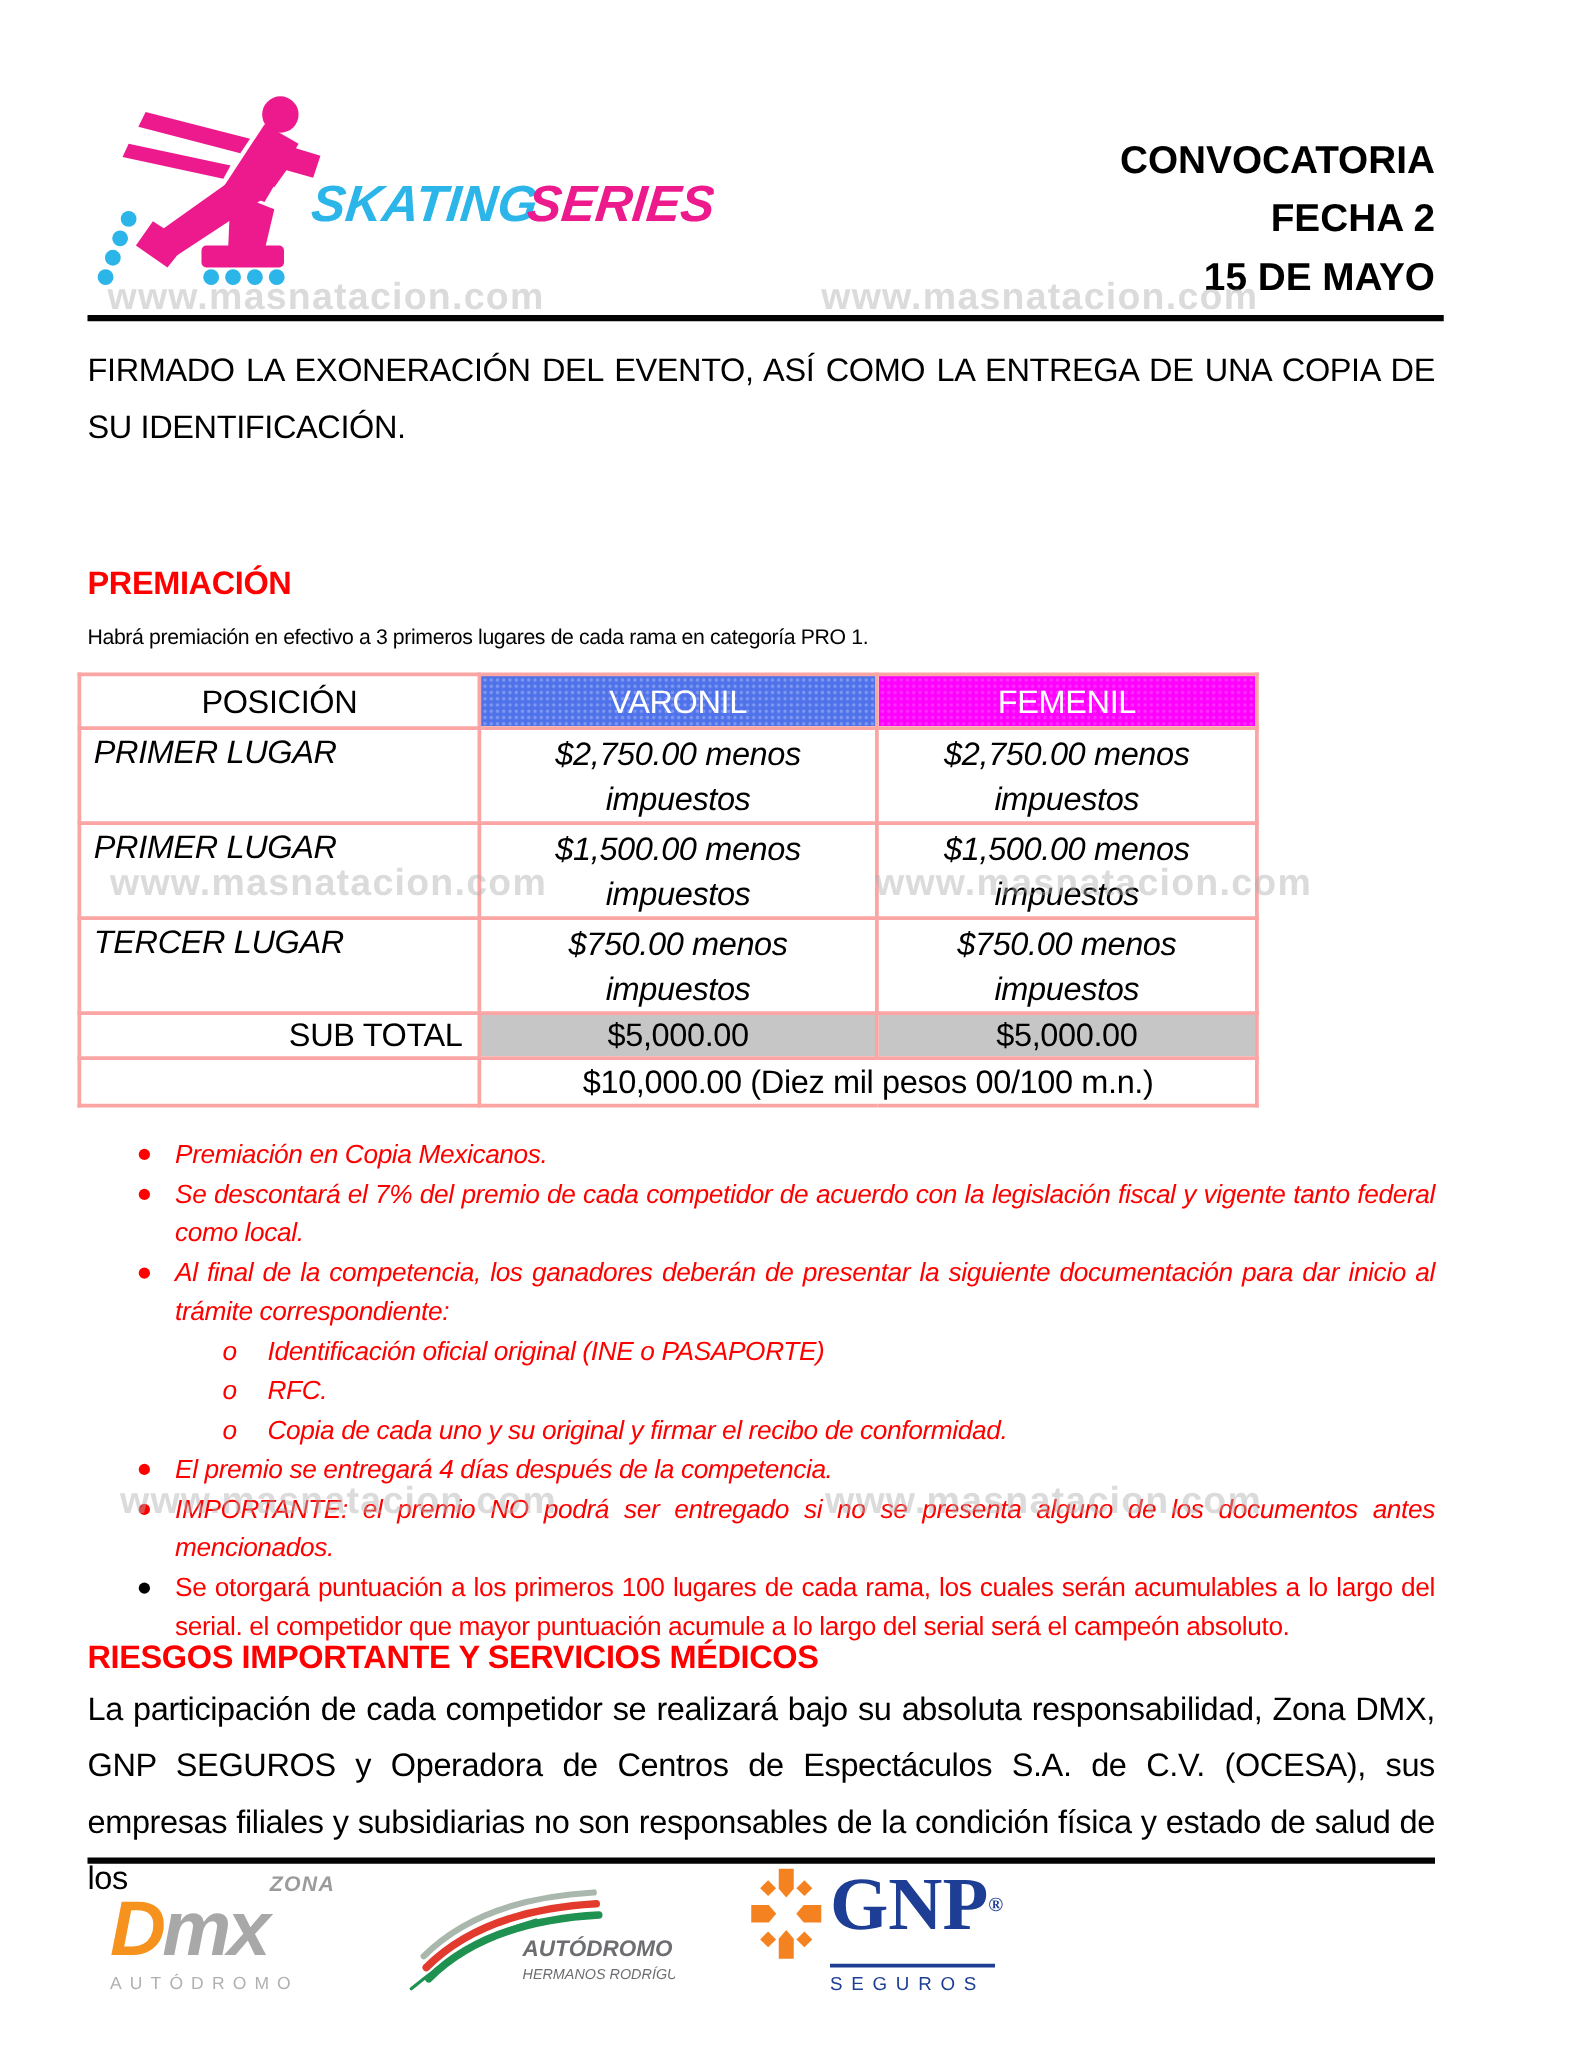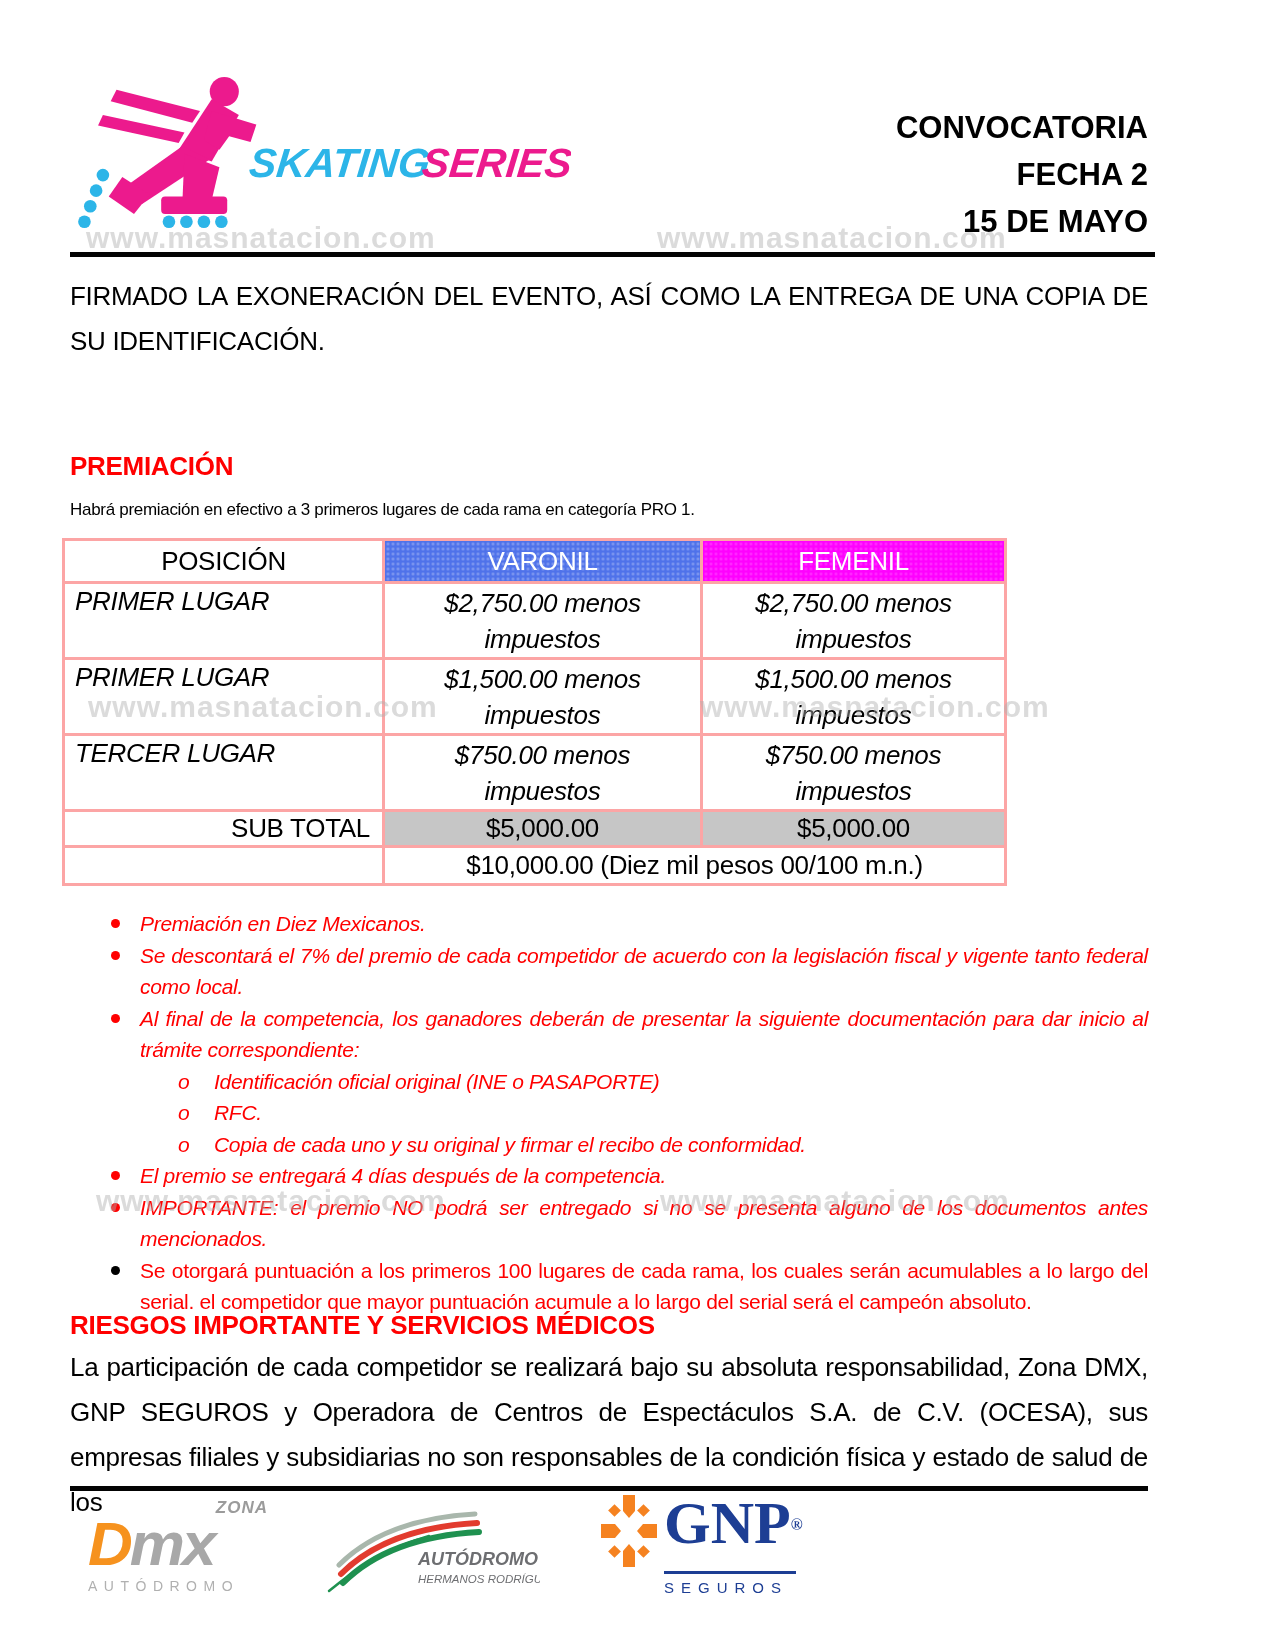--- a/index.html
+++ b/index.html
@@ -167,21 +167,21 @@
       <tr class="total">
         <td></td>
         <td class="total-cell" colspan="2">$10,000.00 (Diez mil pesos 00/100 m.n.)</td>
       </tr>
     </tbody>
   </table>
 
   <div class="bullets">
     <div class="bi">
       <span class="dot"></span>
-      <span>Premiación en Diez Mexicanos.</span>
+      <span>Premiación en Copia Mexicanos.</span>
     </div>
     <div class="bi">
       <span class="dot"></span>
       <span>Se descontará el 7% del premio de cada competidor de acuerdo con la legislación fiscal y vigente tanto federal como local.</span>
     </div>
     <div class="bi">
       <span class="dot"></span>
       <span>Al final de la competencia, los ganadores deberán de presentar la siguiente documentación para dar inicio al trámite correspondiente:</span>
     </div>
     <div class="bi sub">

